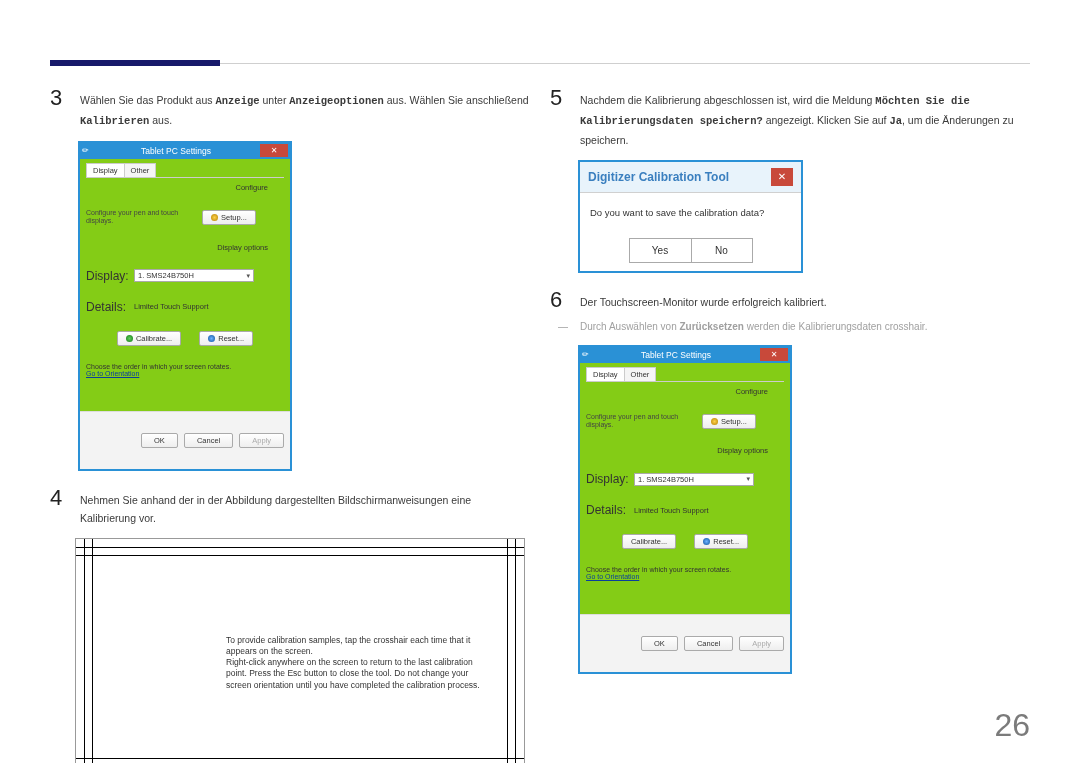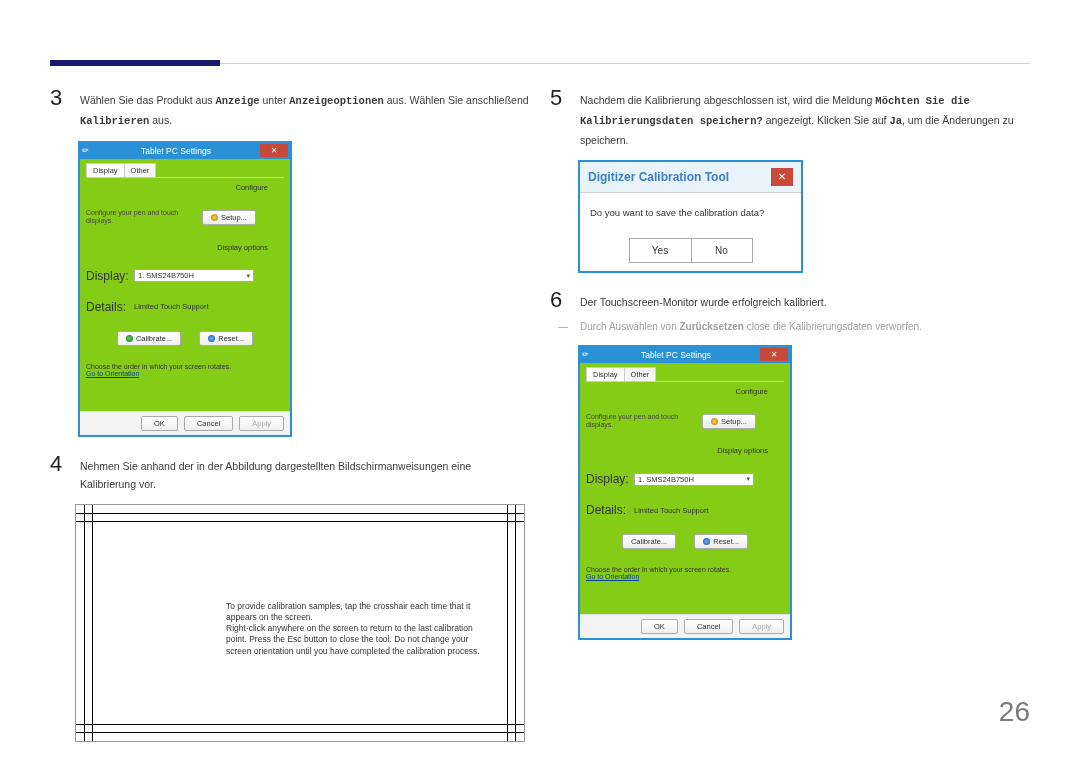--- a/index.html
+++ b/index.html
@@ -23,22 +23,22 @@
     position: absolute;
     top: 63px;
     left: 220px;
     right: 50px;
     height: 1px;
     background: #cfcfcf;
   }
   .page-number {
     position: absolute;
     right: 50px;
-    bottom: 35px;
-    font-size: 28px;
+    bottom: 19px;
+    font-size: 32px;
     color: #7b7b7b;
     font-family: "Segoe UI Light", Arial, sans-serif;
     font-weight: 300;
   }
   .columns {
     position: absolute;
     top: 85px;
     left: 50px;
     right: 50px;
     display: flex;
@@ -163,21 +163,21 @@
     width: 120px;
     display: flex;
     justify-content: space-between;
     align-items: center;
     background: #fff;
   }
   .select .chev { font-size: 7px; color: #555; }
   .link-sm { color: #0a3f9c; text-decoration: underline; font-size: 7px; }
   .win-footer {
     border-top: 1px solid #ddd;
-    padding: 4px 6px;
+    padding: 21px 6px;
     display: flex;
     justify-content: flex-end;
     gap: 6px;
     background: #f3f3f3;
   }
   .win-footer .btn { padding: 2px 12px; }
   .win-footer .btn.disabled { color: #aaa; }
 
   
   .calib-screen {
@@ -368,21 +368,21 @@
     </div>
 
     <div class="step">
       <div class="step-num">6</div>
       <div class="step-text">Der Touchscreen-Monitor wurde erfolgreich kalibriert.</div>
     </div>
 
     <div class="step" style="margin-top:-4px">
       <div class="note-mark">―</div>
       <div class="note-text">
-        <span>Durch Auswählen von </span><b>Zurücksetzen</b><span> close die Kalibrierungsdaten verworfen.</span>
+        <span>Durch Auswählen von </span><b>Zurücksetzen</b><span> werden die Kalibrierungsdaten crosshair.</span>
       </div>
     </div>
 
     <div class="win">
       <div class="win-title">
         <span class="win-title-icon">✏</span>
         <span class="win-title-text">Tablet PC Settings</span>
         <span class="win-close">✕</span>
       </div>
       <div class="win-body">

